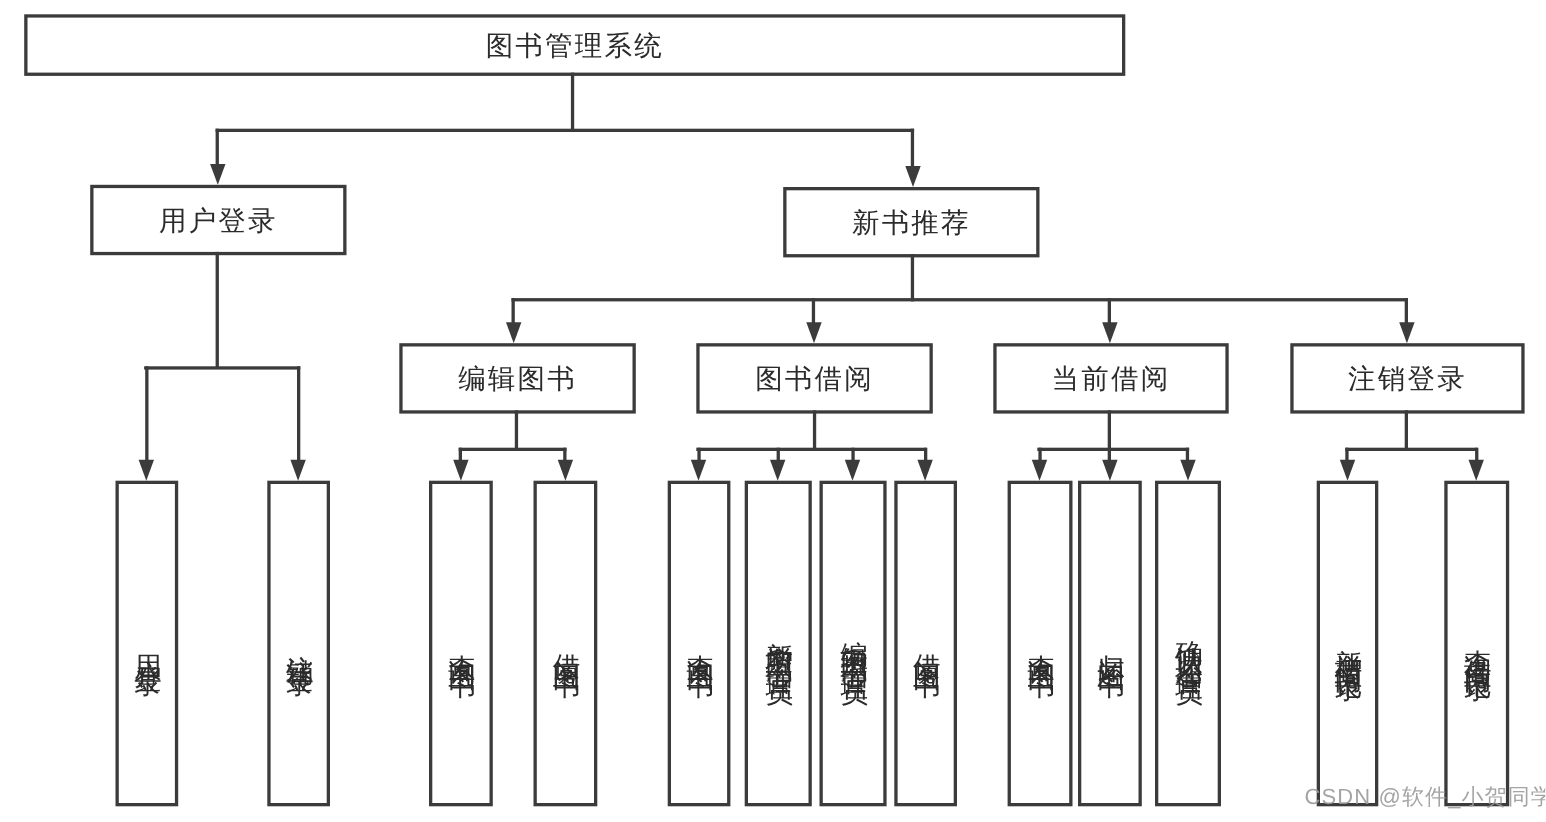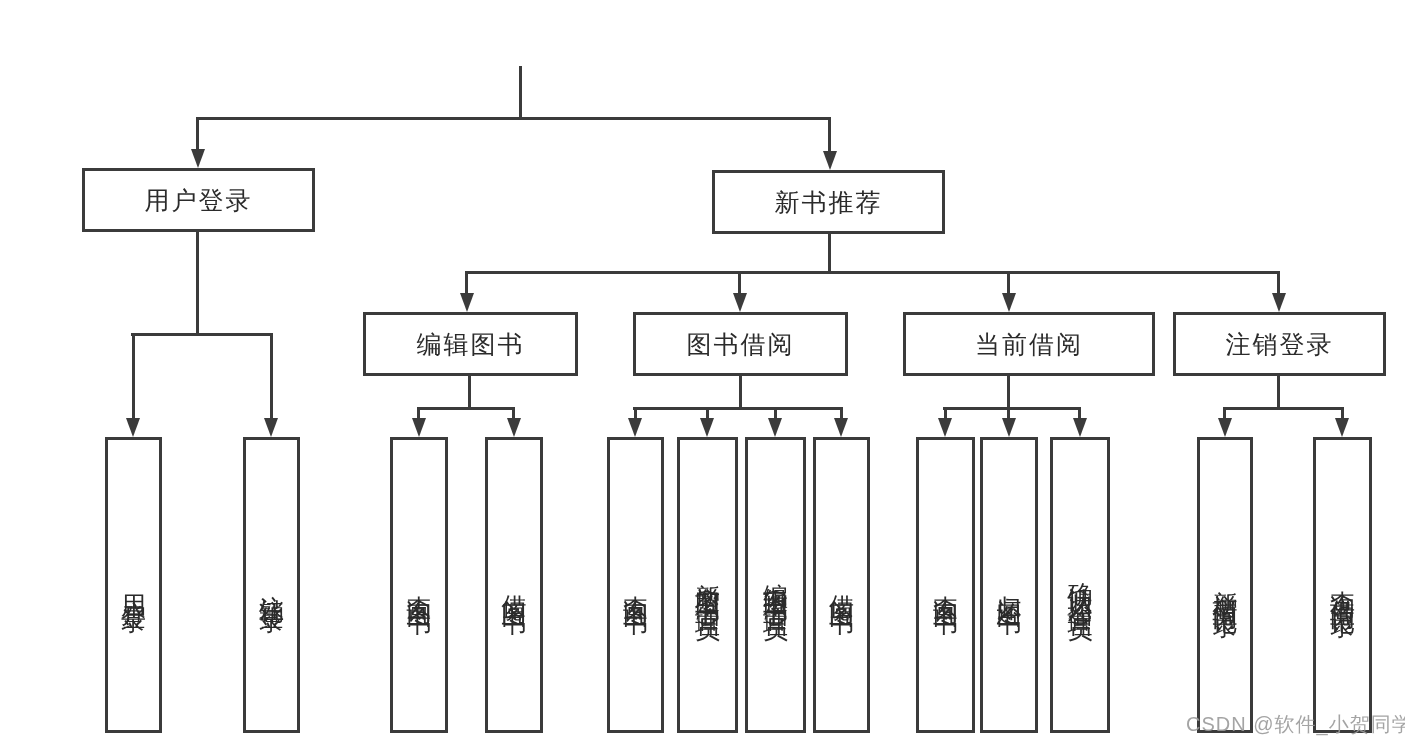--- a/index.html
+++ b/index.html
@@ -48,35 +48,38 @@
     font-size:20px;color:#9b9b9b;
     letter-spacing:1px;white-space:nowrap;
     opacity:.9;
   }
 </style>
 </head>
 <body>
 
 <div id="stage">
 
+  <div class="hbox" style="left:22px;top:13px;width:1001px;height:56px;">
+    <span>图书管理系统</span>
+  </div>
 
   <div class="hbox" style="left:82px;top:168px;width:233px;height:64px;">
     <span>用户登录</span>
   </div>
   <div class="hbox" style="left:712px;top:170px;width:233px;height:64px;">
     <span>新书推荐</span>
   </div>
 
   <div class="hbox" style="left:363px;top:312px;width:215px;height:64px;">
     <span>编辑图书</span>
   </div>
   <div class="hbox" style="left:633px;top:312px;width:215px;height:64px;align-items:center;">
     <span>图书借阅</span>
   </div>
-  <div class="hbox" style="left:903px;top:312px;width:252px;height:64px;">
+  <div class="hbox" style="left:903px;top:312px;width:214px;height:64px;">
     <span>当前借阅</span>
   </div>
   <div class="hbox" style="left:1173px;top:312px;width:213px;height:64px;">
     <span>注销登录</span>
   </div>
 
   <div class="vbox" style="left:105px;width:57px;">
     <span class="vtext">用户登录</span>
   </div>
   <div class="vbox" style="left:243px;width:57px;">

